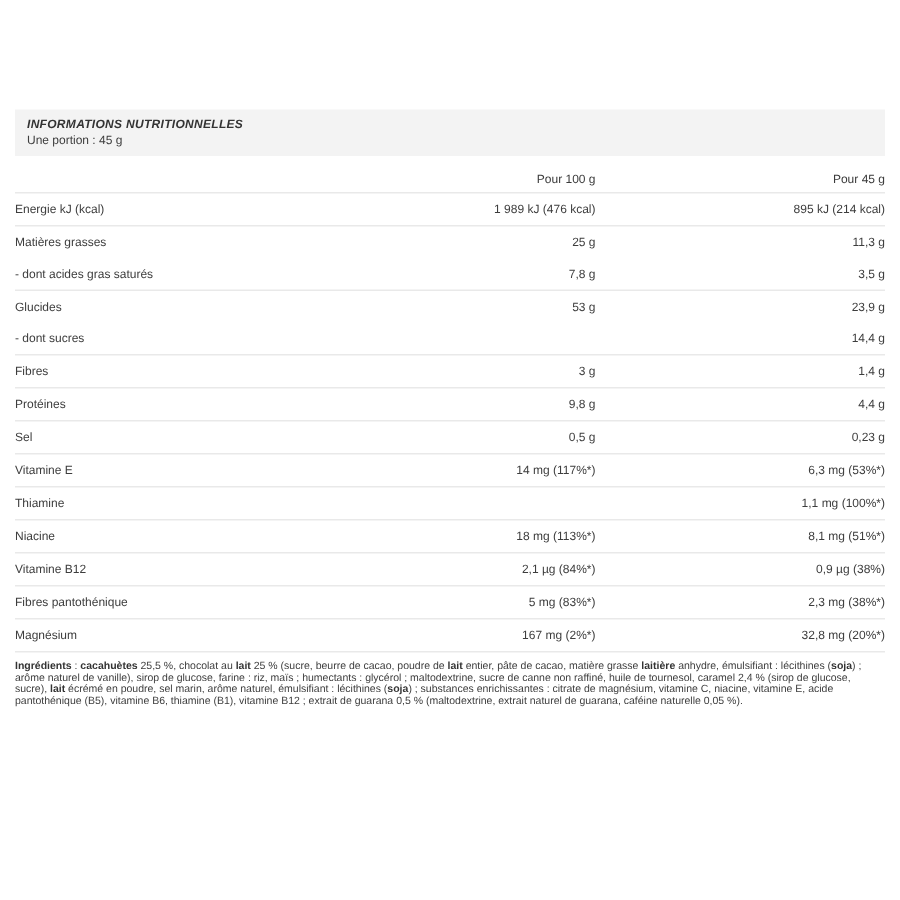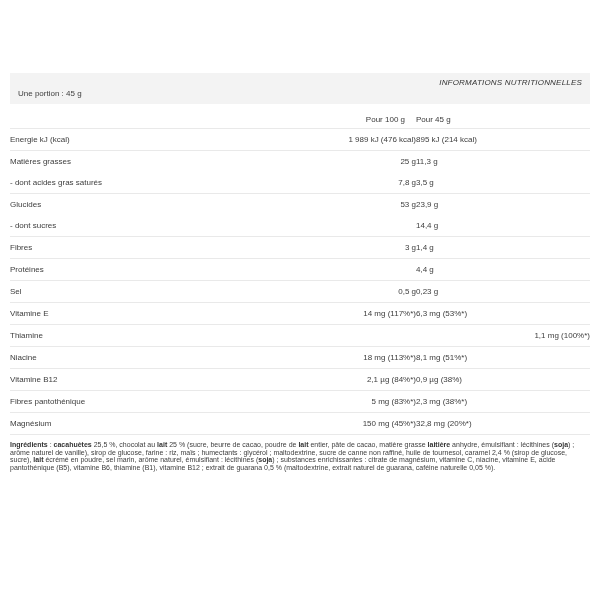--- a/index.html
+++ b/index.html
@@ -17,45 +17,44 @@
   }
   
   .nutrition-header {
     background: #f3f3f3;
     padding: 4px 8px 5px 8px;
     margin-bottom: 7px;
   }
   .nutrition-title {
     font-size: 8px;
     line-height: 11px;
-    font-weight: normal;
+    font-weight: bold;
     font-style: italic;
     letter-spacing: 0.2px;
     color: #333333;
-    text-align: right;
   }
   .portion-size {
     font-size: 8px;
     line-height: 11px;
     color: #3d3d3d;
   }
   
   .nutrition-table {
     border-bottom: 1px solid #e9e9e9;
     font-size: 8px;
   }
   .row {
     display: flex;
     align-items: center;
     height: 21px;
   }
-  .thead-row { height: 17px; gap: 11px; }
+  .thead-row { height: 17px; }
   .cell-label { flex: 1 1 auto; text-align: left; }
   .cell-100 { width: 170px; flex: 0 0 auto; text-align: right; }
-  .cell-45 { width: 174px; flex: 0 0 auto; text-align: left; }
+  .cell-45 { width: 193px; flex: 0 0 auto; text-align: right; }
   .section { border-top: 1px solid #e9e9e9; }
   .thead-row .cell-100, .thead-row .cell-45 { color: #3a3a3a; }
   
   .ingredients {
     margin-top: 6px;
     font-size: 7px;
     line-height: 7.6px;
     color: #3d3d3d;
     text-align: left;
   }
@@ -111,20 +110,21 @@
         <div class="section">
           <div class="row">
             <div class="cell-label">Fibres</div>
             <div class="cell-100">3 g</div>
             <div class="cell-45">1,4 g</div>
           </div>
         </div>
         <div class="section">
           <div class="row">
             <div class="cell-label">Protéines</div>
+            <div class="cell-100">9,8 g</div>
             <div class="cell-45">4,4 g</div>
           </div>
         </div>
         <div class="section">
           <div class="row">
             <div class="cell-label">Sel</div>
             <div class="cell-100">0,5 g</div>
             <div class="cell-45">0,23 g</div>
           </div>
         </div>
@@ -158,21 +158,21 @@
         <div class="section">
           <div class="row">
             <div class="cell-label">Fibres pantothénique</div>
             <div class="cell-100">5 mg (83%*)</div>
             <div class="cell-45">2,3 mg (38%*)</div>
           </div>
         </div>
         <div class="section">
           <div class="row">
             <div class="cell-label">Magnésium</div>
-            <div class="cell-100">150 mg (45%*)</div>
+            <div class="cell-100">167 mg (2%*)</div>
             <div class="cell-45">32,8 mg (20%*)</div>
           </div>
         </div>
       </div>
   </div>
 
   <p class="ingredients"><b>Ingrédients</b><span> : </span><b>cacahuètes</b><span> 25,5 %, chocolat au </span><b>lait</b><span> 25 % (sucre, beurre de cacao, poudre de </span><b>lait</b><span> entier, pâte de cacao, matière grasse </span><b>laitière</b><span> anhydre, émulsifiant : lécithines (</span><b>soja</b><span>) ; arôme naturel de vanille), sirop de glucose, farine : riz, maïs ; humectants : glycérol ; maltodextrine, sucre de canne non raffiné, huile de tournesol, caramel 2,4 % (sirop de glucose, sucre), </span><b>lait</b><span> écrémé en poudre, sel marin, arôme naturel, émulsifiant : lécithines (</span><b>soja</b><span>) ; substances enrichissantes : citrate de magnésium, vitamine C, niacine, vitamine E, acide pantothénique (B5), vitamine B6, thiamine (B1), vitamine B12 ; extrait de guarana 0,5 % (maltodextrine, extrait naturel de guarana, caféine naturelle 0,05 %).</span></p>
 
 </div>
 

